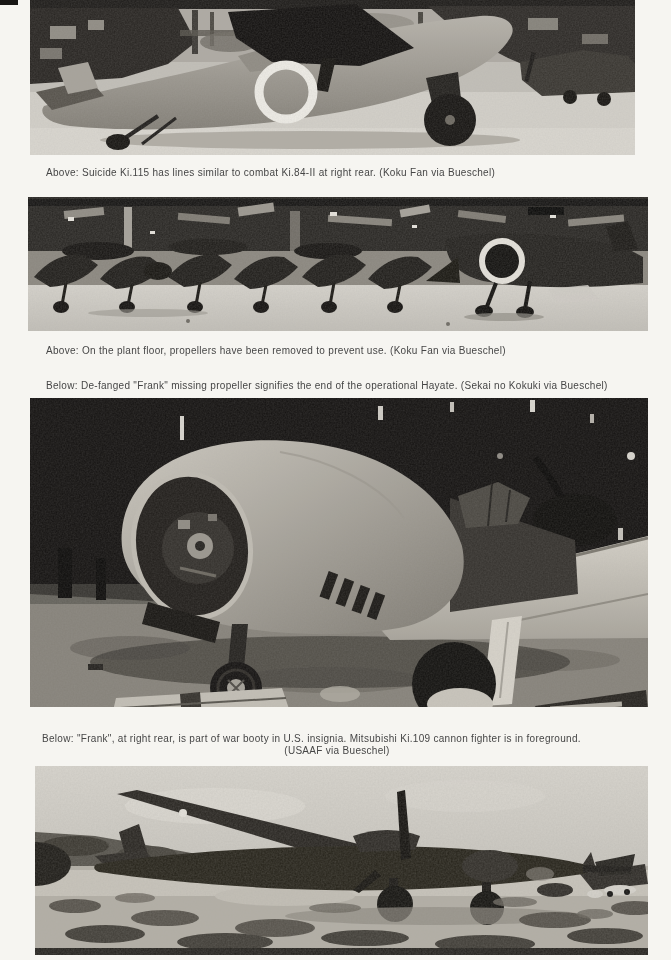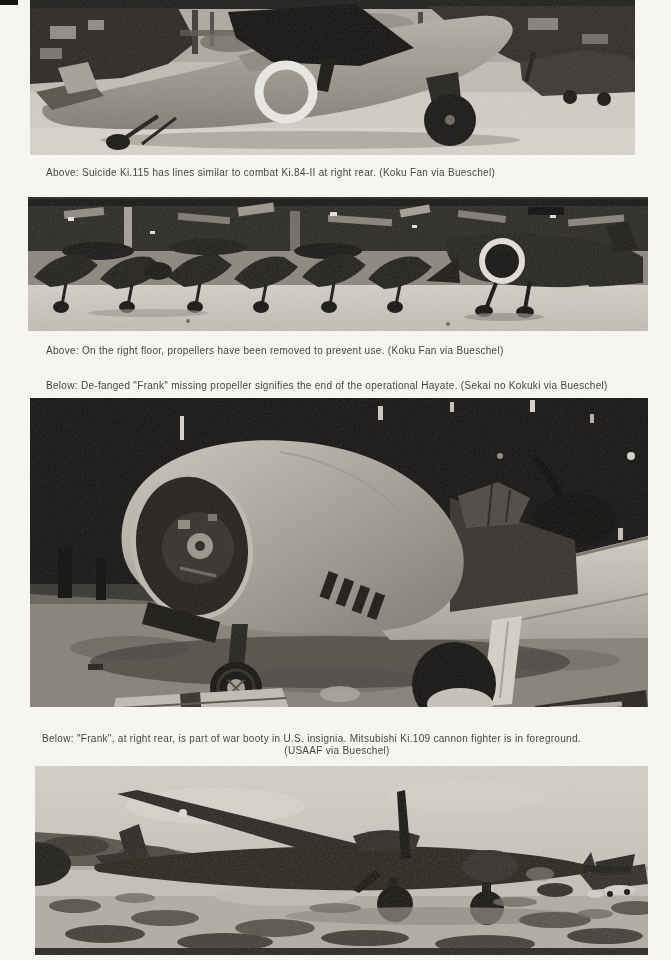--- a/index.html
+++ b/index.html
@@ -179,21 +179,21 @@
       <ellipse cx="456" cy="114" rx="9" ry="6" fill="#0d0c0a"></ellipse>
       <ellipse cx="497" cy="115" rx="9" ry="6" fill="#0d0c0a"></ellipse>
       <path d="M520,92 L560,88 L572,104 L530,106 Z" fill="#cfccc5" opacity="0.9"></path>
       <ellipse cx="476" cy="120" rx="40" ry="4" fill="#8f8b83" opacity="0.7"></ellipse>
       <ellipse cx="120" cy="116" rx="60" ry="4" fill="#9a968e" opacity="0.6"></ellipse>
       <circle cx="160" cy="124" r="2" fill="#6b6760"></circle>
       <circle cx="420" cy="127" r="2" fill="#6b6760"></circle>
       <rect x="0" y="0" width="620" height="134" filter="url(#g2)"></rect>
     </svg>
   </figure>
-  <p class="caption cap2">Above: On the right floor, propellers have been removed to prevent use. (Koku Fan via Bueschel)</p>
+  <p class="caption cap2">Above: On the plant floor, propellers have been removed to prevent use. (Koku Fan via Bueschel)</p>
 
   <p class="caption cap3">Below: De-fanged "Frank" missing propeller signifies the end of the operational Hayate. (Sekai no Kokuki via Bueschel)</p>
 
   <figure class="photo photo3">
     <svg viewBox="0 0 618 309" preserveAspectRatio="none">
       <defs>
         <linearGradient id="p3fus" x1="0" y1="0" x2="1" y2="1">
           <stop offset="0" stop-color="#cecac1"></stop>
             <stop offset="1" stop-color="#7e7a72"></stop>
         </linearGradient>

